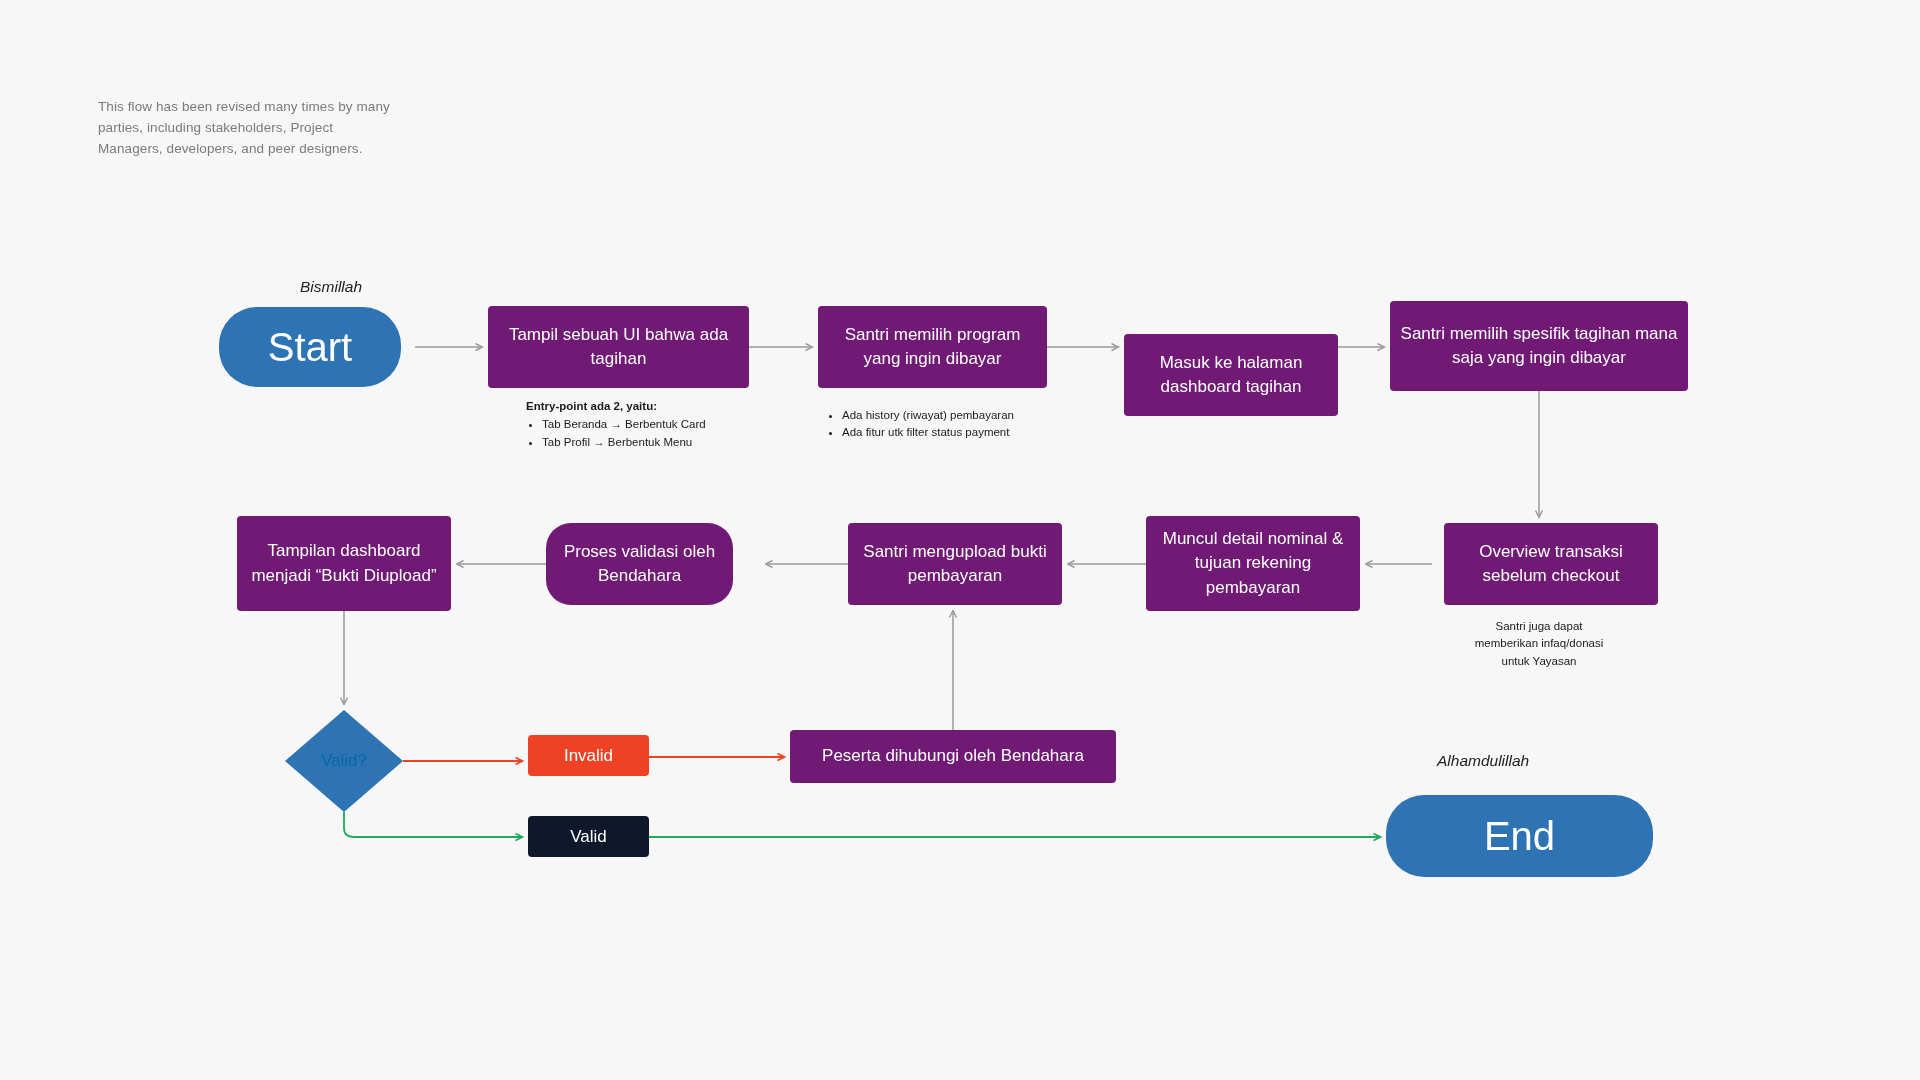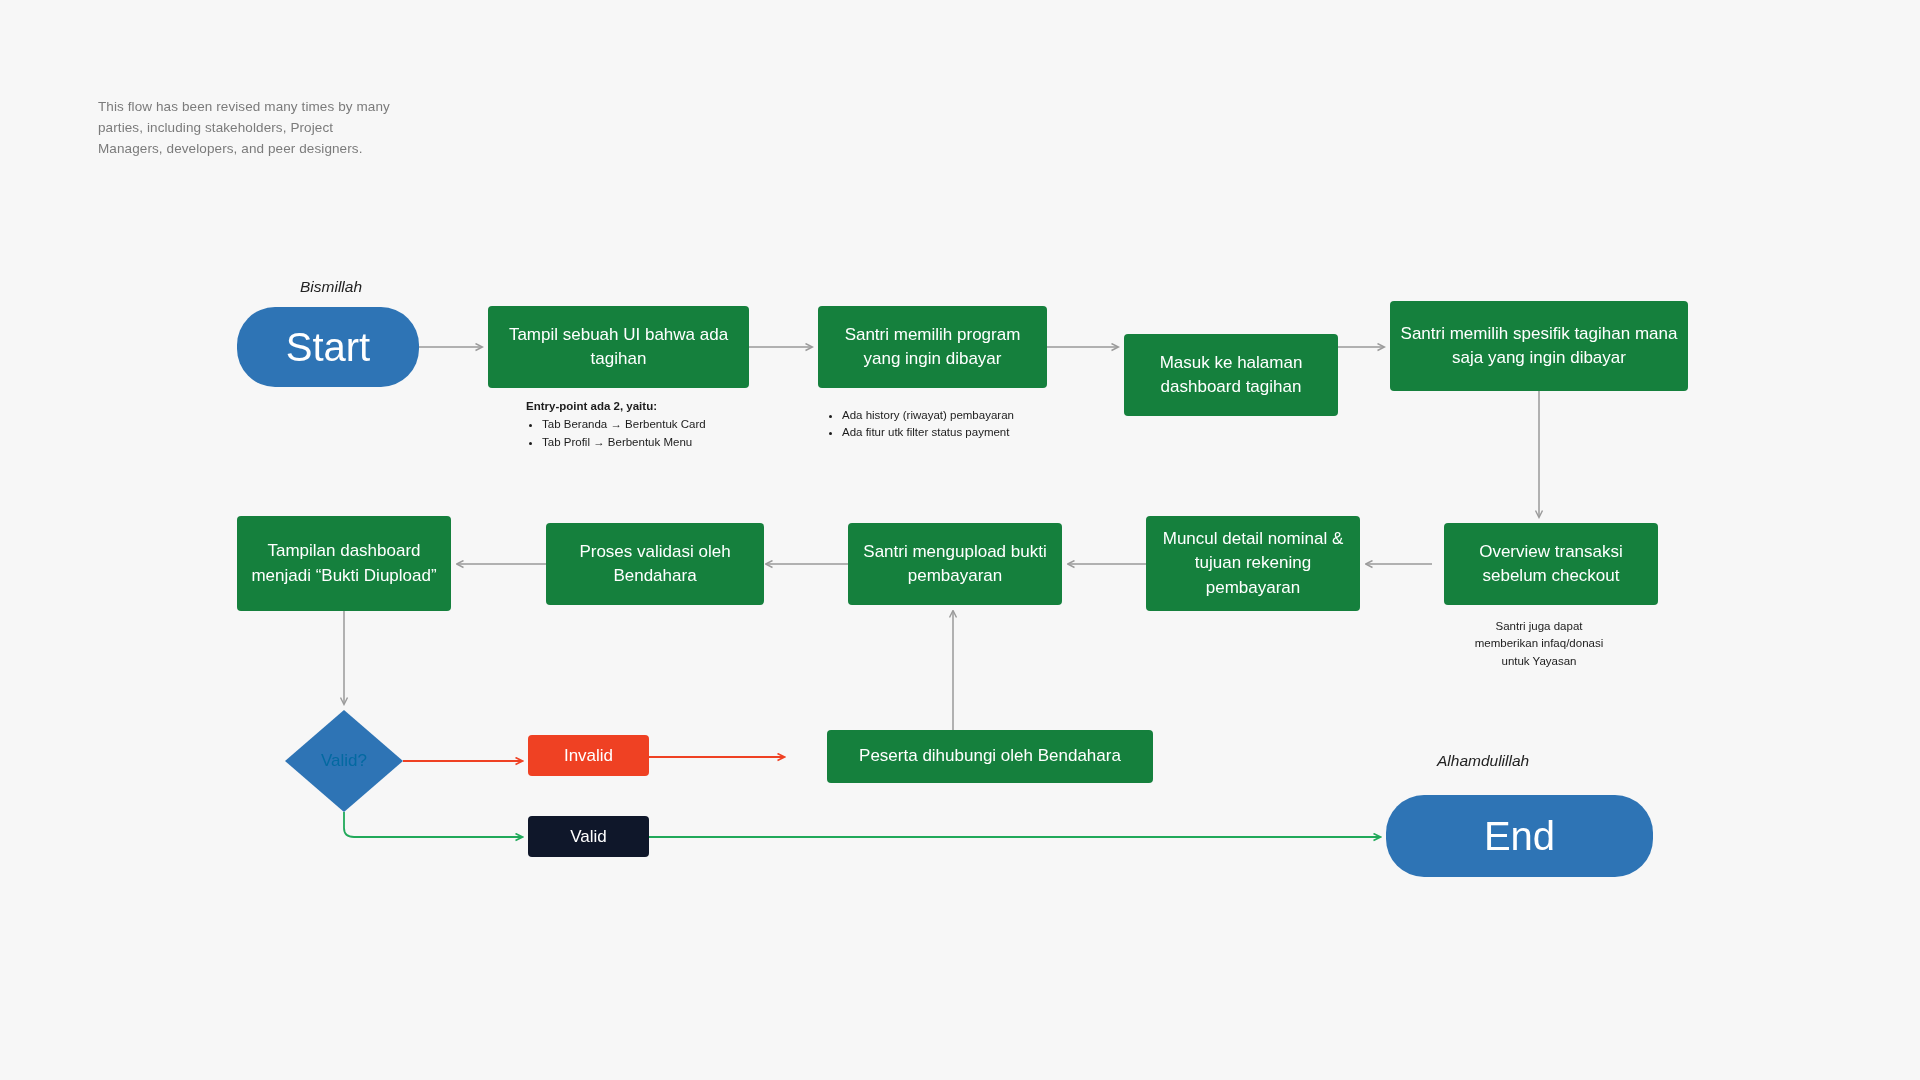--- a/index.html
+++ b/index.html
@@ -64,62 +64,62 @@
     position: absolute;
     background: #2e74b5;
     border-radius: 38px;
     color: #ffffff;
     display: flex;
     align-items: center;
     justify-content: center;
     font-size: 40px;
     font-weight: 400;
   }
-  #node-start { left: 237px; top: 307px; width: 182px; height: 80px; }
+  #node-start { left: 219px; top: 307px; width: 182px; height: 80px; }
   #node-end   { left: 1386px; top: 795px; width: 267px; height: 82px; }
 
   
   .italic-label {
     position: absolute;
     font-size: 15.5px;
     font-style: italic;
     color: #222222;
     white-space: nowrap;
   }
   #label-bismillah   { left: 300px; top: 278px; }
   #label-alhamdulillah { left: 1437px; top: 752px; }
 
   
   .process {
     position: absolute;
-    background: #15803d;
+    background: #701a75;
     border-radius: 4px;
     color: #ffffff;
     display: flex;
     align-items: center;
     justify-content: center;
     text-align: center;
     font-size: 17px;
     line-height: 1.42;
     padding: 6px 10px;
     box-sizing: border-box;
   }
 
   #p1  { left: 488px;  top: 306px; width: 261px; height: 82px; }
   #p2  { left: 818px;  top: 306px; width: 229px; height: 82px; }
   #p3  { left: 1124px; top: 306px; width: 214px; height: 82px; margin-top: 28px; }
   #p4  { left: 1390px; top: 301px; width: 298px; height: 90px; }
 
   #p5  { left: 1432px; top: 523px; width: 214px; height: 82px; margin-left: 12px; }
   #p6  { left: 1146px; top: 516px; width: 214px; height: 95px; }
   #p7  { left: 848px;  top: 523px; width: 214px; height: 82px; }
-  #p8  { left: 546px;  top: 523px; width: 218px; height: 82px; }
+  #p8  { left: 546px;  top: 523px; width: 187px; height: 82px; border-radius: 25px; }
   #p9  { left: 237px;  top: 516px; width: 214px; height: 95px; }
 
-  #p10 { left: 790px;  top: 730px; width: 326px; height: 53px; font-size: 17px; margin-left: 37px; }
+  #p10 { left: 790px;  top: 730px; width: 326px; height: 53px; font-size: 17px; }
 
   
   .diamond-wrap {
     position: absolute;
     left: 285px;
     top: 710px;
     width: 118px;
     height: 102px;
   }
   .diamond-shape {

